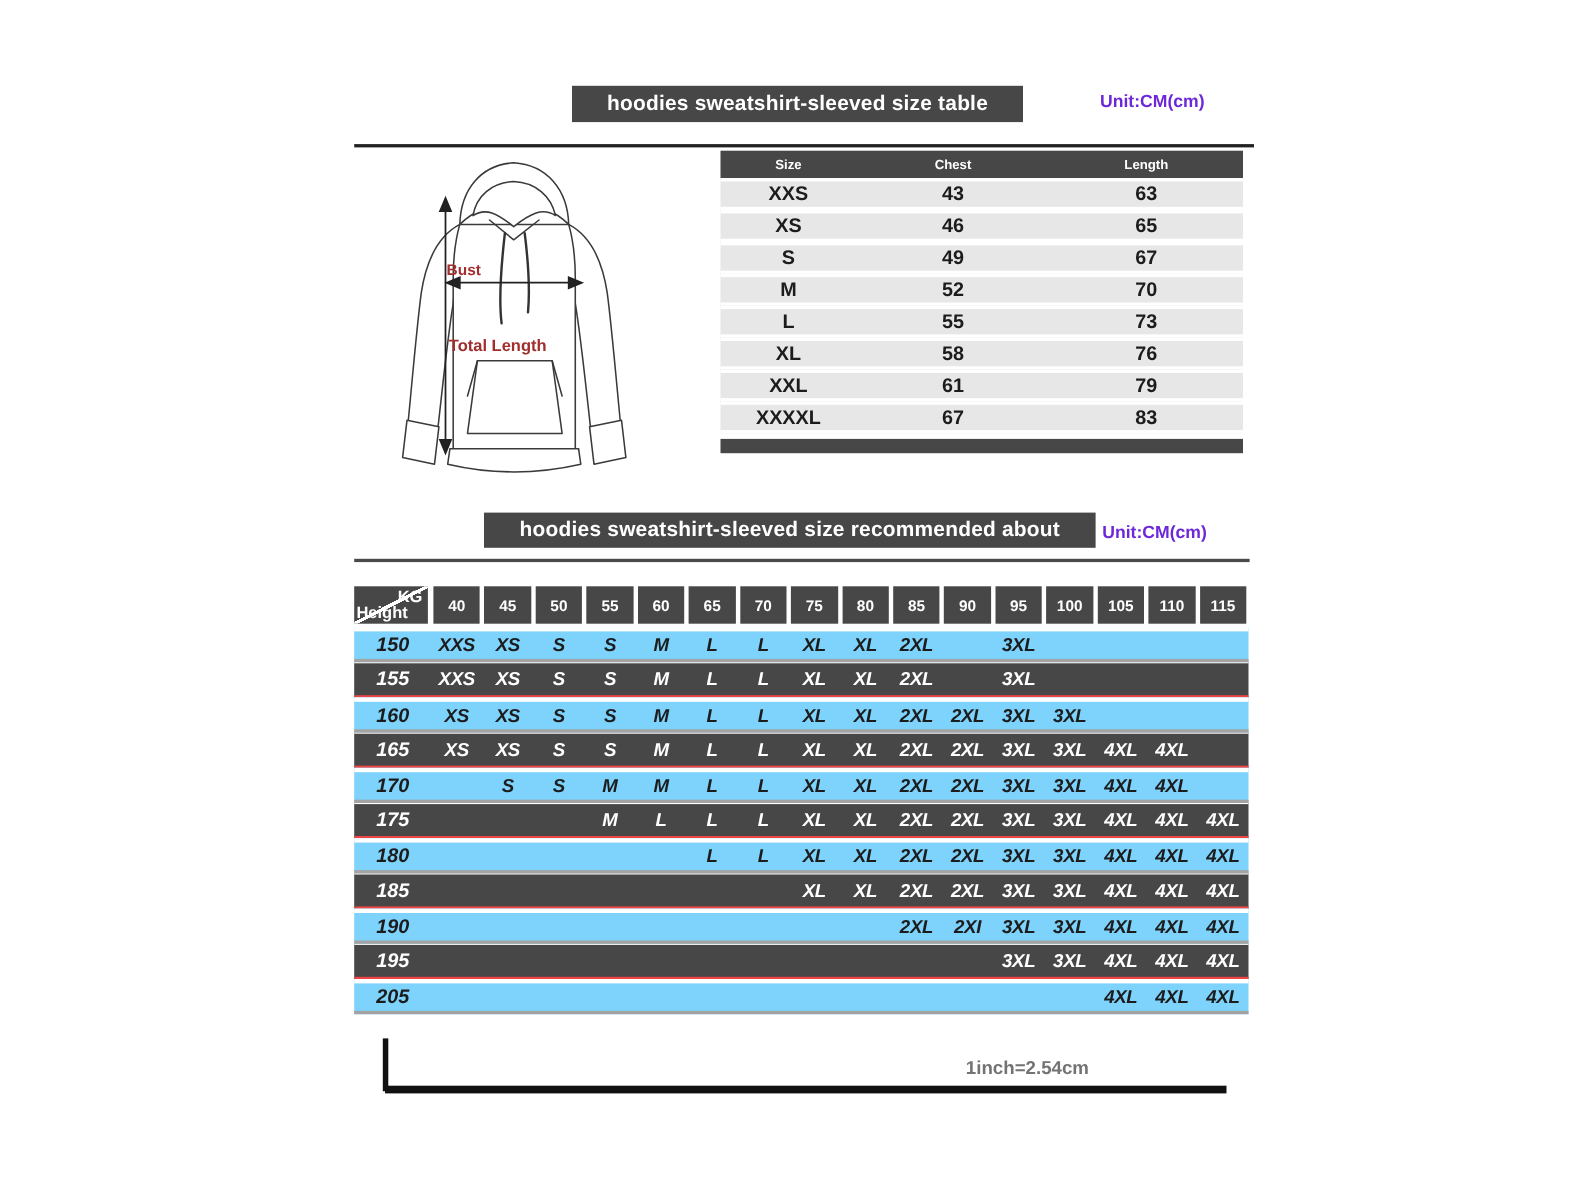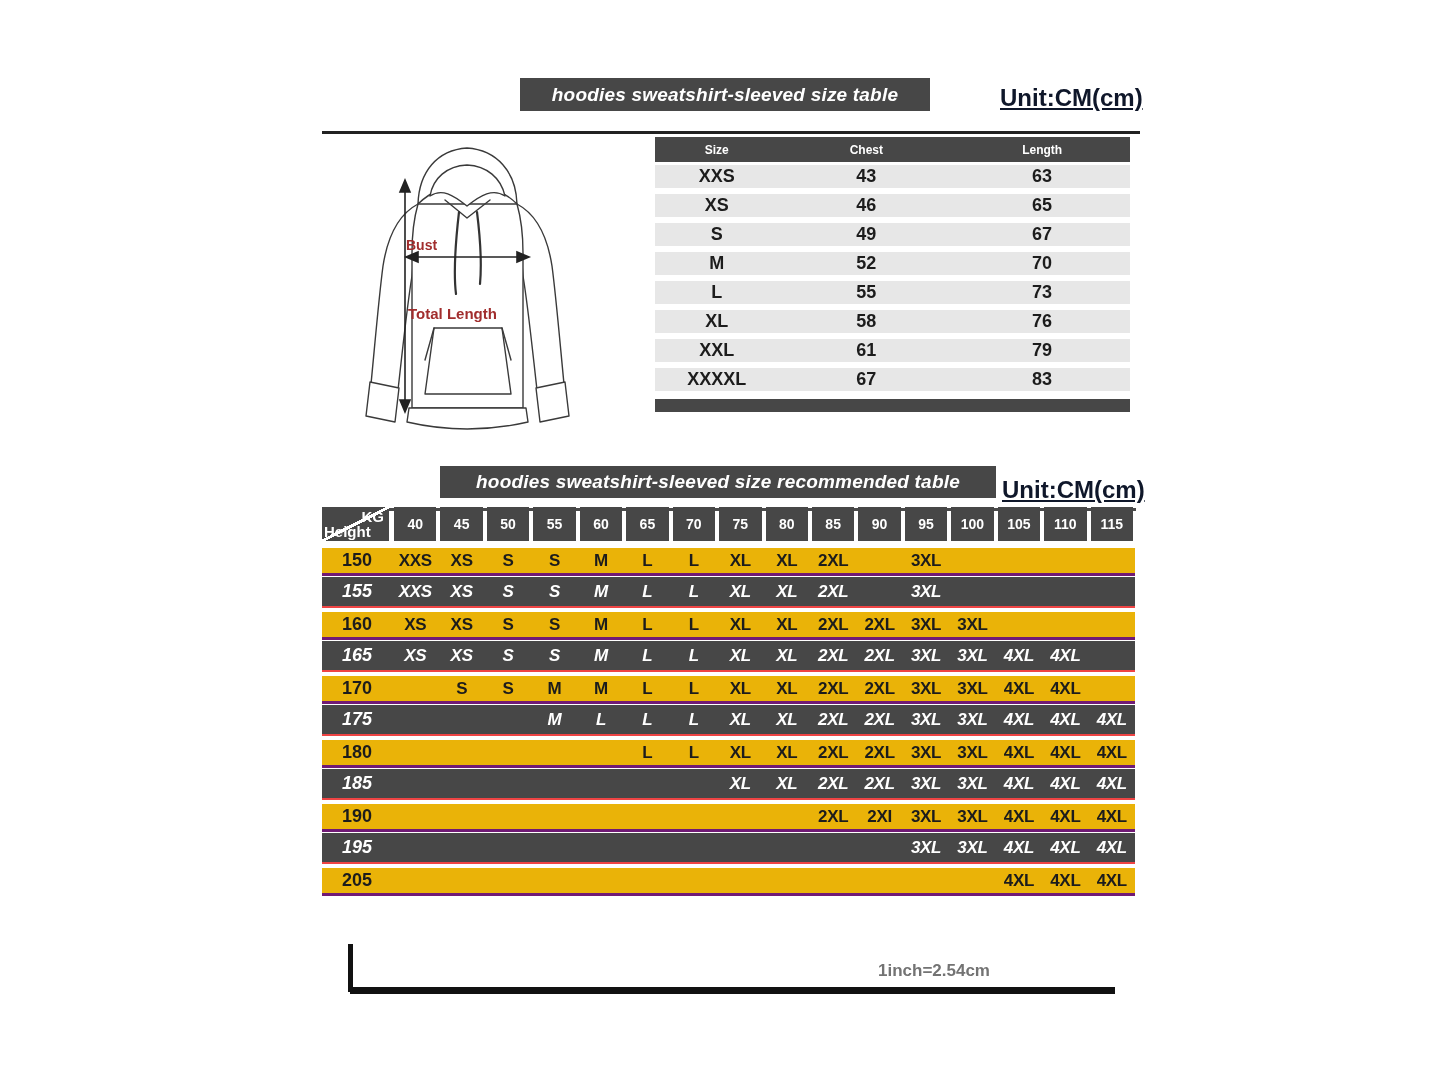--- a/index.html
+++ b/index.html
@@ -6,25 +6,25 @@
   .page{
     position:relative;width:1445px;height:1071px;background:#ffffff;
     font-family:"Liberation Sans",sans-serif;font-weight:bold;color:#1c1c1c;
     overflow:hidden;
   }
   .abs{position:absolute;}
 
   
   .band{
     background:#474747;color:#fff;display:flex;align-items:center;justify-content:center;
-    font-size:19px;letter-spacing:.2px;font-style:italic;
+    font-size:19px;letter-spacing:.2px;
   }
   .band1{left:520px;top:78px;width:410px;height:33px;}
   .band2{left:440px;top:466px;width:556px;height:32px;}
-  .unit{font-size:24px;color:#0f172a;text-decoration:underline;}
+  .unit{font-size:16px;color:#6d28d9;}
   .unit1{left:1000px;top:84px;}
   .unit2{left:1002px;top:476px;}
   .rule{background:#222;}
   .rule1{left:322px;top:131px;width:818px;height:3px;}
   .rule2{left:322px;top:508px;width:814px;height:3px;background:#4a4a4a;}
 
   
   .size-table{left:655px;top:137px;width:475px;}
   .st-header{
     display:grid;grid-template-columns:26% 37% 37%;height:25px;align-items:center;
@@ -35,39 +35,39 @@
     background:#e7e7e7;border-top:3px solid #fff;border-bottom:3px solid #fff;
     box-sizing:border-box;font-size:18px;text-align:center;
   }
   .st-footer-band{height:13px;background:#474747;margin-top:5px;}
 
   
   .diagram{left:335px;top:138px;width:265px;height:315px;}
   svg text{font-family:"Liberation Sans",sans-serif;font-weight:bold;fill:#a12d2d;}
 
   
-  .matrix{left:322px;top:507px;width:813px;}
+  .matrix{left:322px;top:533px;width:813px;}
   .m-header{display:grid;grid-template-columns:70px repeat(16,1fr);height:34px;margin-bottom:3px;}
   .m-corner{
     position:relative;margin-right:3px;color:#fff;font-size:15px;
     background:
       linear-gradient(to bottom right, rgba(0,0,0,0) calc(50% - 1.5px), #fff calc(50% - 1.5px), #fff calc(50% + 1.5px), rgba(0,0,0,0) calc(50% + 1.5px)),
       #474747;
   }
   .m-corner .kg{position:absolute;top:1px;right:5px;}
   .m-corner .height{position:absolute;bottom:1px;left:2px;}
   .m-hcell{
     margin:0 2px;background:#474747;color:#fff;font-size:14px;
     display:flex;align-items:center;justify-content:center;
   }
   .m-row{
     display:grid;grid-template-columns:70px repeat(16,1fr);height:32px;align-items:center;
     box-sizing:border-box;text-align:center;font-size:17px;
   }
-  .m-row.light{background:#eab308;border-top:4px solid #fff;border-bottom:3px solid #701a75;color:#1c1c1c;}
+  .m-row.light{background:#7dd3fc;border-top:4px solid #fff;border-bottom:3px solid #a3a3a3;color:#1c1c1c;font-style:italic;}
   .m-row.dark{background:#474747;border-top:1px solid #fff;border-bottom:2px solid #ef4444;color:#fff;font-style:italic;}
   .m-label{font-size:18px;}
   .m-cell{letter-spacing:-0.3px;}
 
   
   .note-vbar{left:348px;top:944px;width:5px;height:48px;background:#111;}
   .note-hbar{left:350px;top:987px;width:765px;height:7px;background:#111;}
   .note-text{left:366px;top:957px;font-size:17.5px;color:#111;}
   .conv-text{left:878px;top:961px;font-size:17px;color:#737373;}
 </style>
@@ -154,21 +154,21 @@
         </div>
         <div class="st-row">
           <div>XXXXL</div>
           <div>67</div>
           <div>83</div>
         </div>
       </div>
     <div class="st-footer-band"></div>
   </div>
 
-  <div class="abs band band2">hoodies sweatshirt-sleeved size recommended table</div>
+  <div class="abs band band2">hoodies sweatshirt-sleeved size recommended about</div>
   <div class="abs unit unit2">Unit:CM(cm)</div>
   <div class="abs rule rule2"></div>
 
   <div class="abs matrix">
     <div class="m-header">
       <div class="m-corner">
         <span class="kg">KG</span>
         <span class="height">Height</span>
       </div>
 

